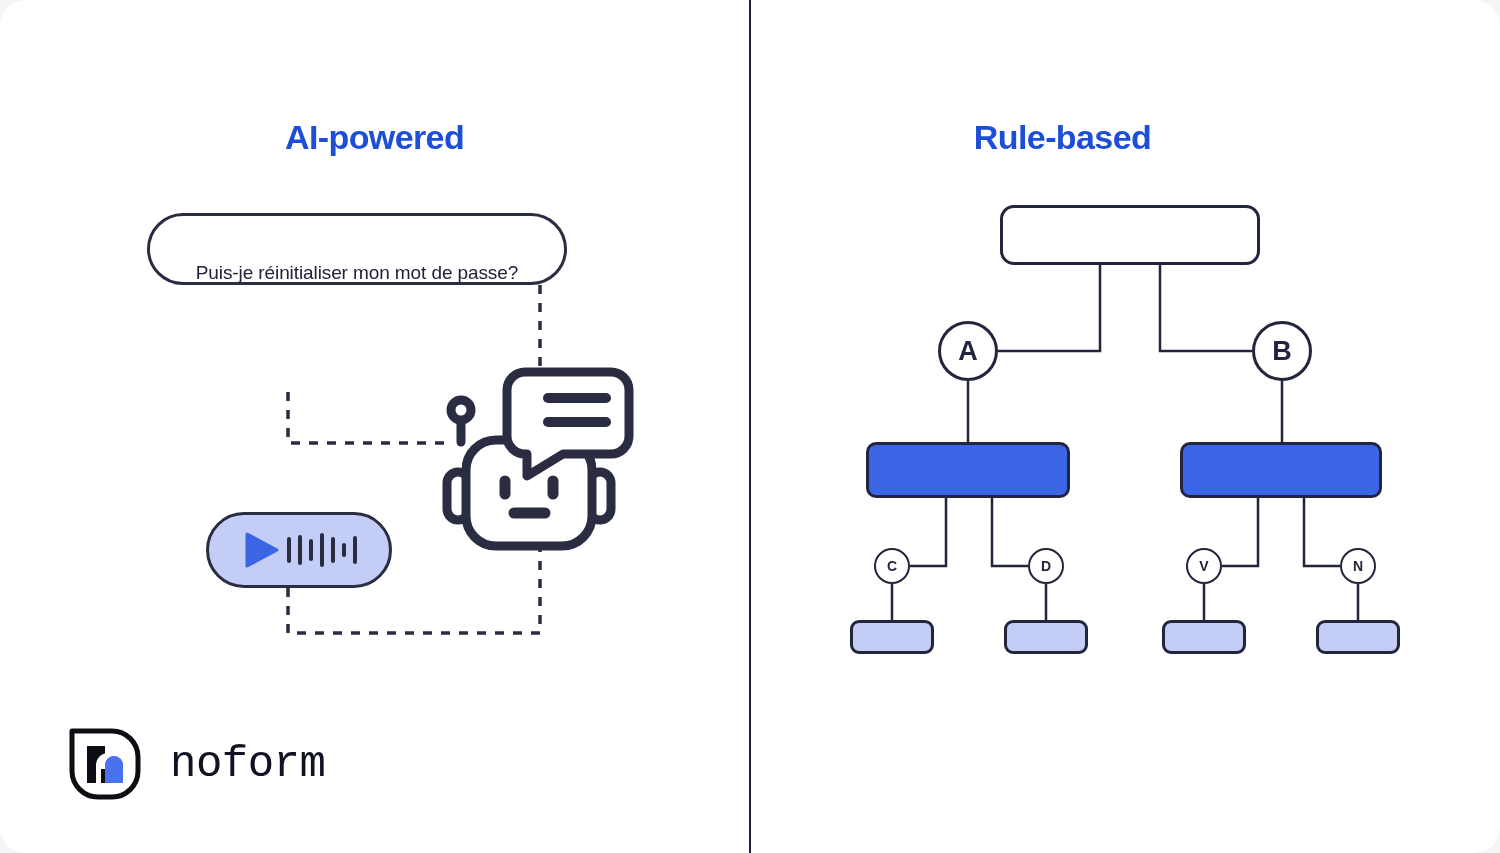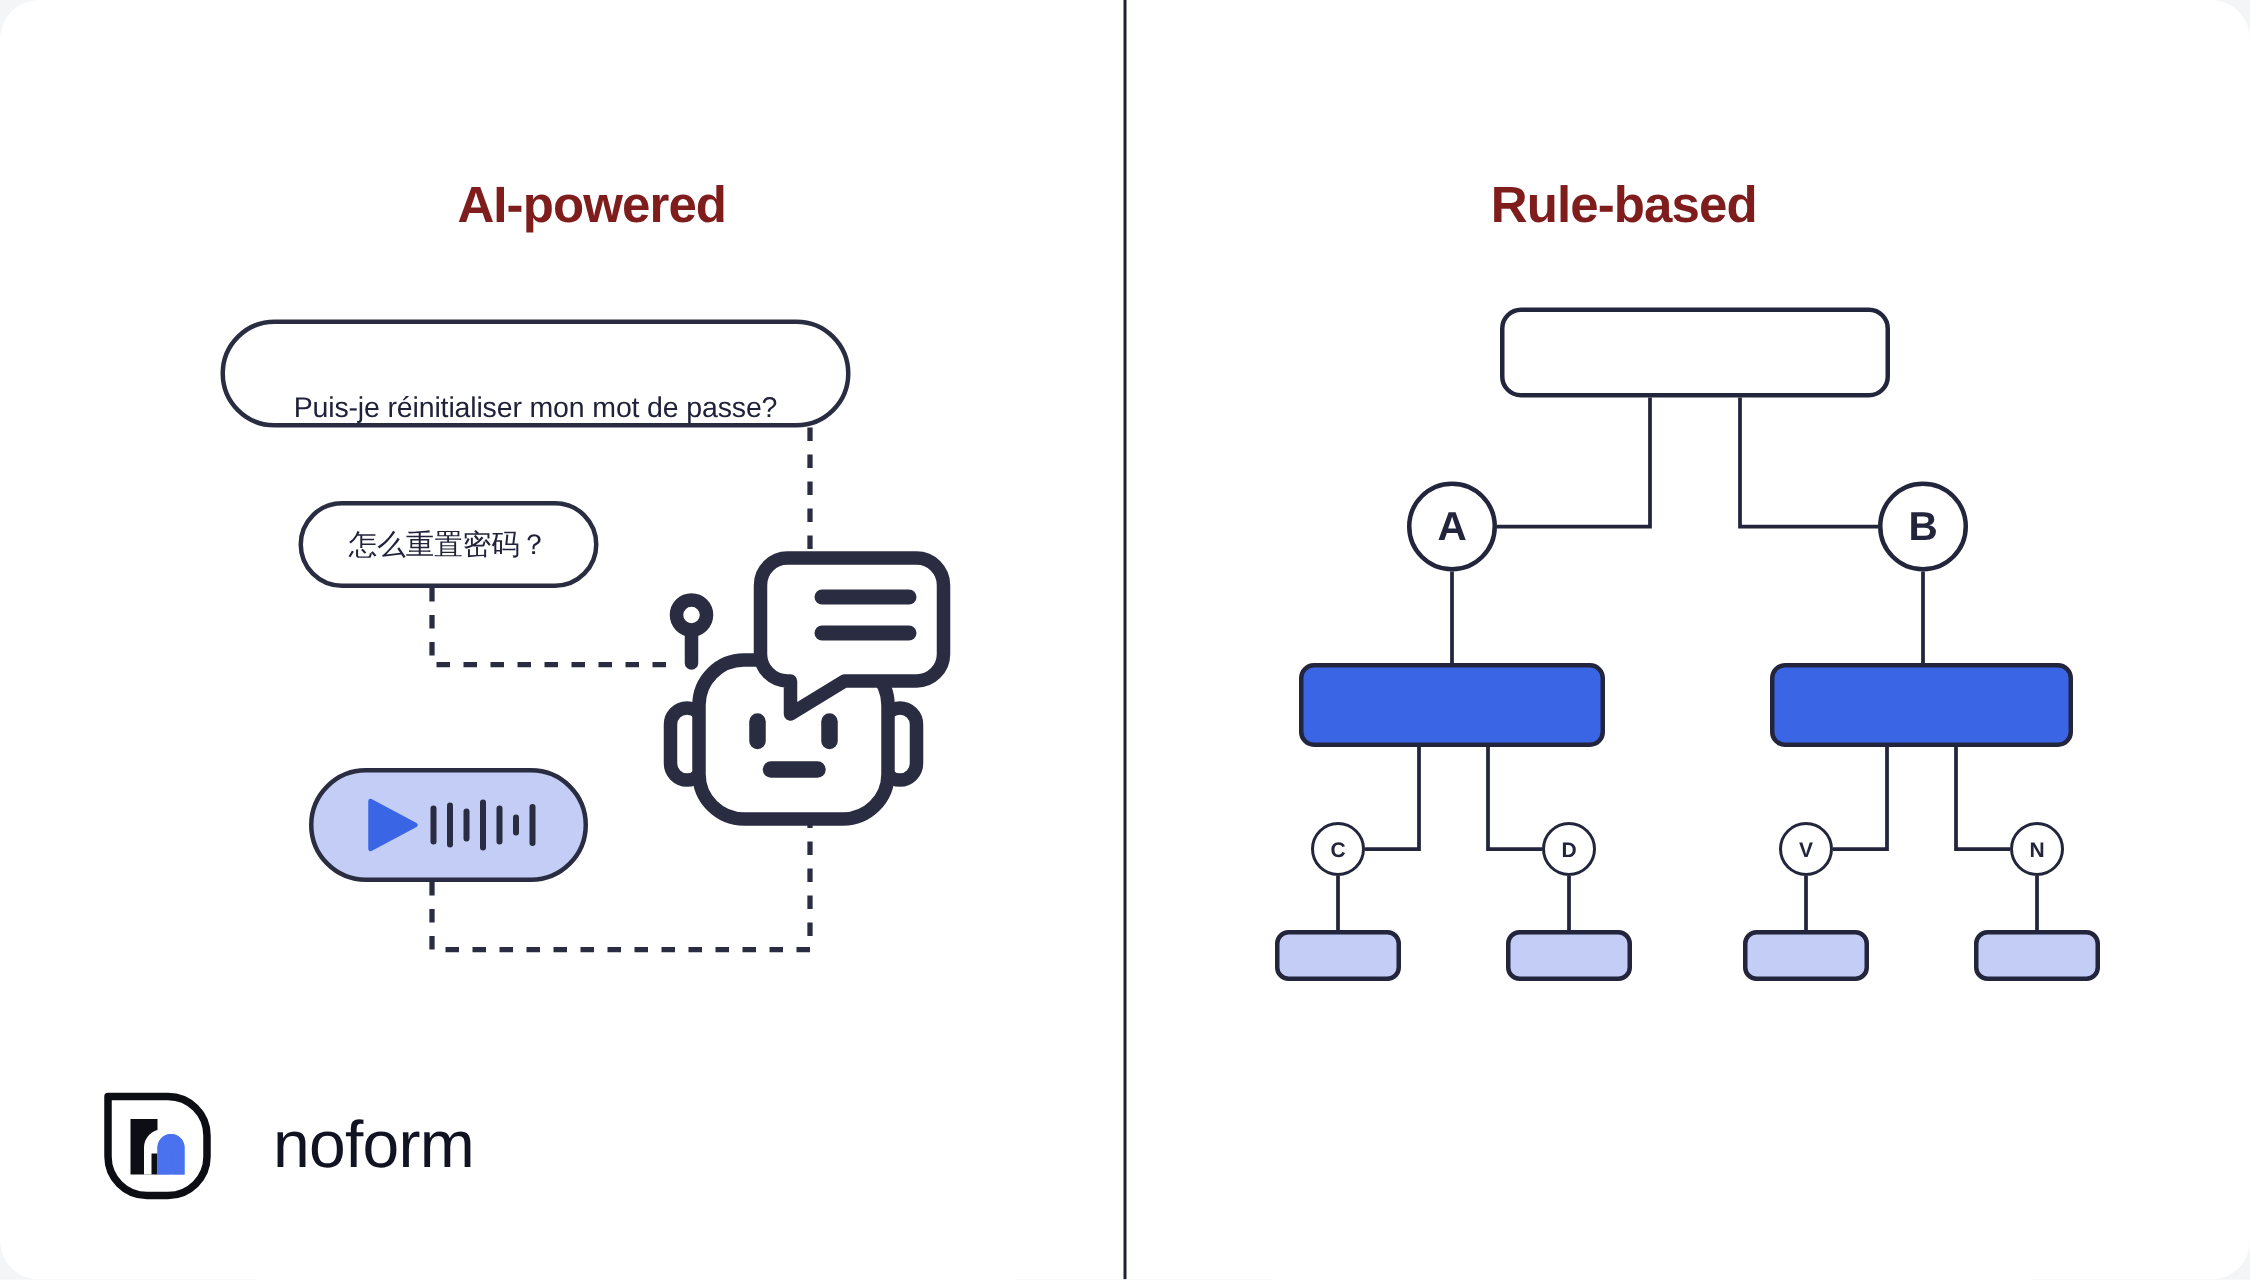--- a/index.html
+++ b/index.html
@@ -21,25 +21,24 @@
     left: 749px;
     top: 0;
     width: 2px;
     height: 853px;
     background: #1f2033;
   }
   .panel-title {
     position: absolute;
     font-size: 34px;
     font-weight: 700;
-    color: #7f1d1d;
+    color: #1d4ed8;
     letter-spacing: -0.6px;
     white-space: nowrap;
     text-align: center;
-    padding-left: 20px;
   }
   #title-ai {
     left: 0; top: 118px; width: 749px;
   }
   #title-rule {
     left: 751px; top: 118px; width: 623px;
   }
   svg.layer {
     position: absolute;
     left: 0;
@@ -132,21 +131,21 @@
     display: flex; align-items: center; justify-content: center;
     font-size: 14px; font-weight: 600; color: #23253c;
   }
   #circle-c { left: 874px; top: 548px; }
   #circle-d { left: 1028px; top: 548px; }
   #circle-v { left: 1186px; top: 548px; }
   #circle-n { left: 1340px; top: 548px; }
   #logo {
     position: absolute;
     left: 68px; top: 727px;
-    display: flex; align-items: center; gap: 40px;
+    display: flex; align-items: center; gap: 28px; font-family: Liberation Mono, monospace;
   }
   #logo-word {
     font-size: 44px; font-weight: 500; color: #111322;
     letter-spacing: -0.5px;
   }
 </style>
 </head>
 <body>
 
 <div id="canvas">
@@ -197,23 +196,20 @@
       <path d="M 1046 584 L 1046 620"></path>
       <path d="M 1204 584 L 1204 620"></path>
       <path d="M 1358 584 L 1358 620"></path>
     </g>
   </svg>
 
   <div class="bubble" id="bubble-fr">
     <span class="bubble-text">Puis-je réinitialiser mon mot de passe?</span>
   </div>
 
-  <div class="bubble" id="bubble-zh">
-    <span class="bubble-text">怎么重置密码？</span>
-  </div>
 
   <div class="bubble" id="bubble-voice">
     <svg width="40" height="42" viewBox="0 0 40 42">
       <path d="M 6 5 L 36 21 L 6 37 Z" fill="#3a66e6" stroke="#3a66e6" stroke-width="3" stroke-linejoin="round"></path>
     </svg>
     <span class="wave">
       <span style="height:26px"></span>
       <span style="height:30px"></span>
       <span style="height:22px"></span>
       <span style="height:34px"></span>

